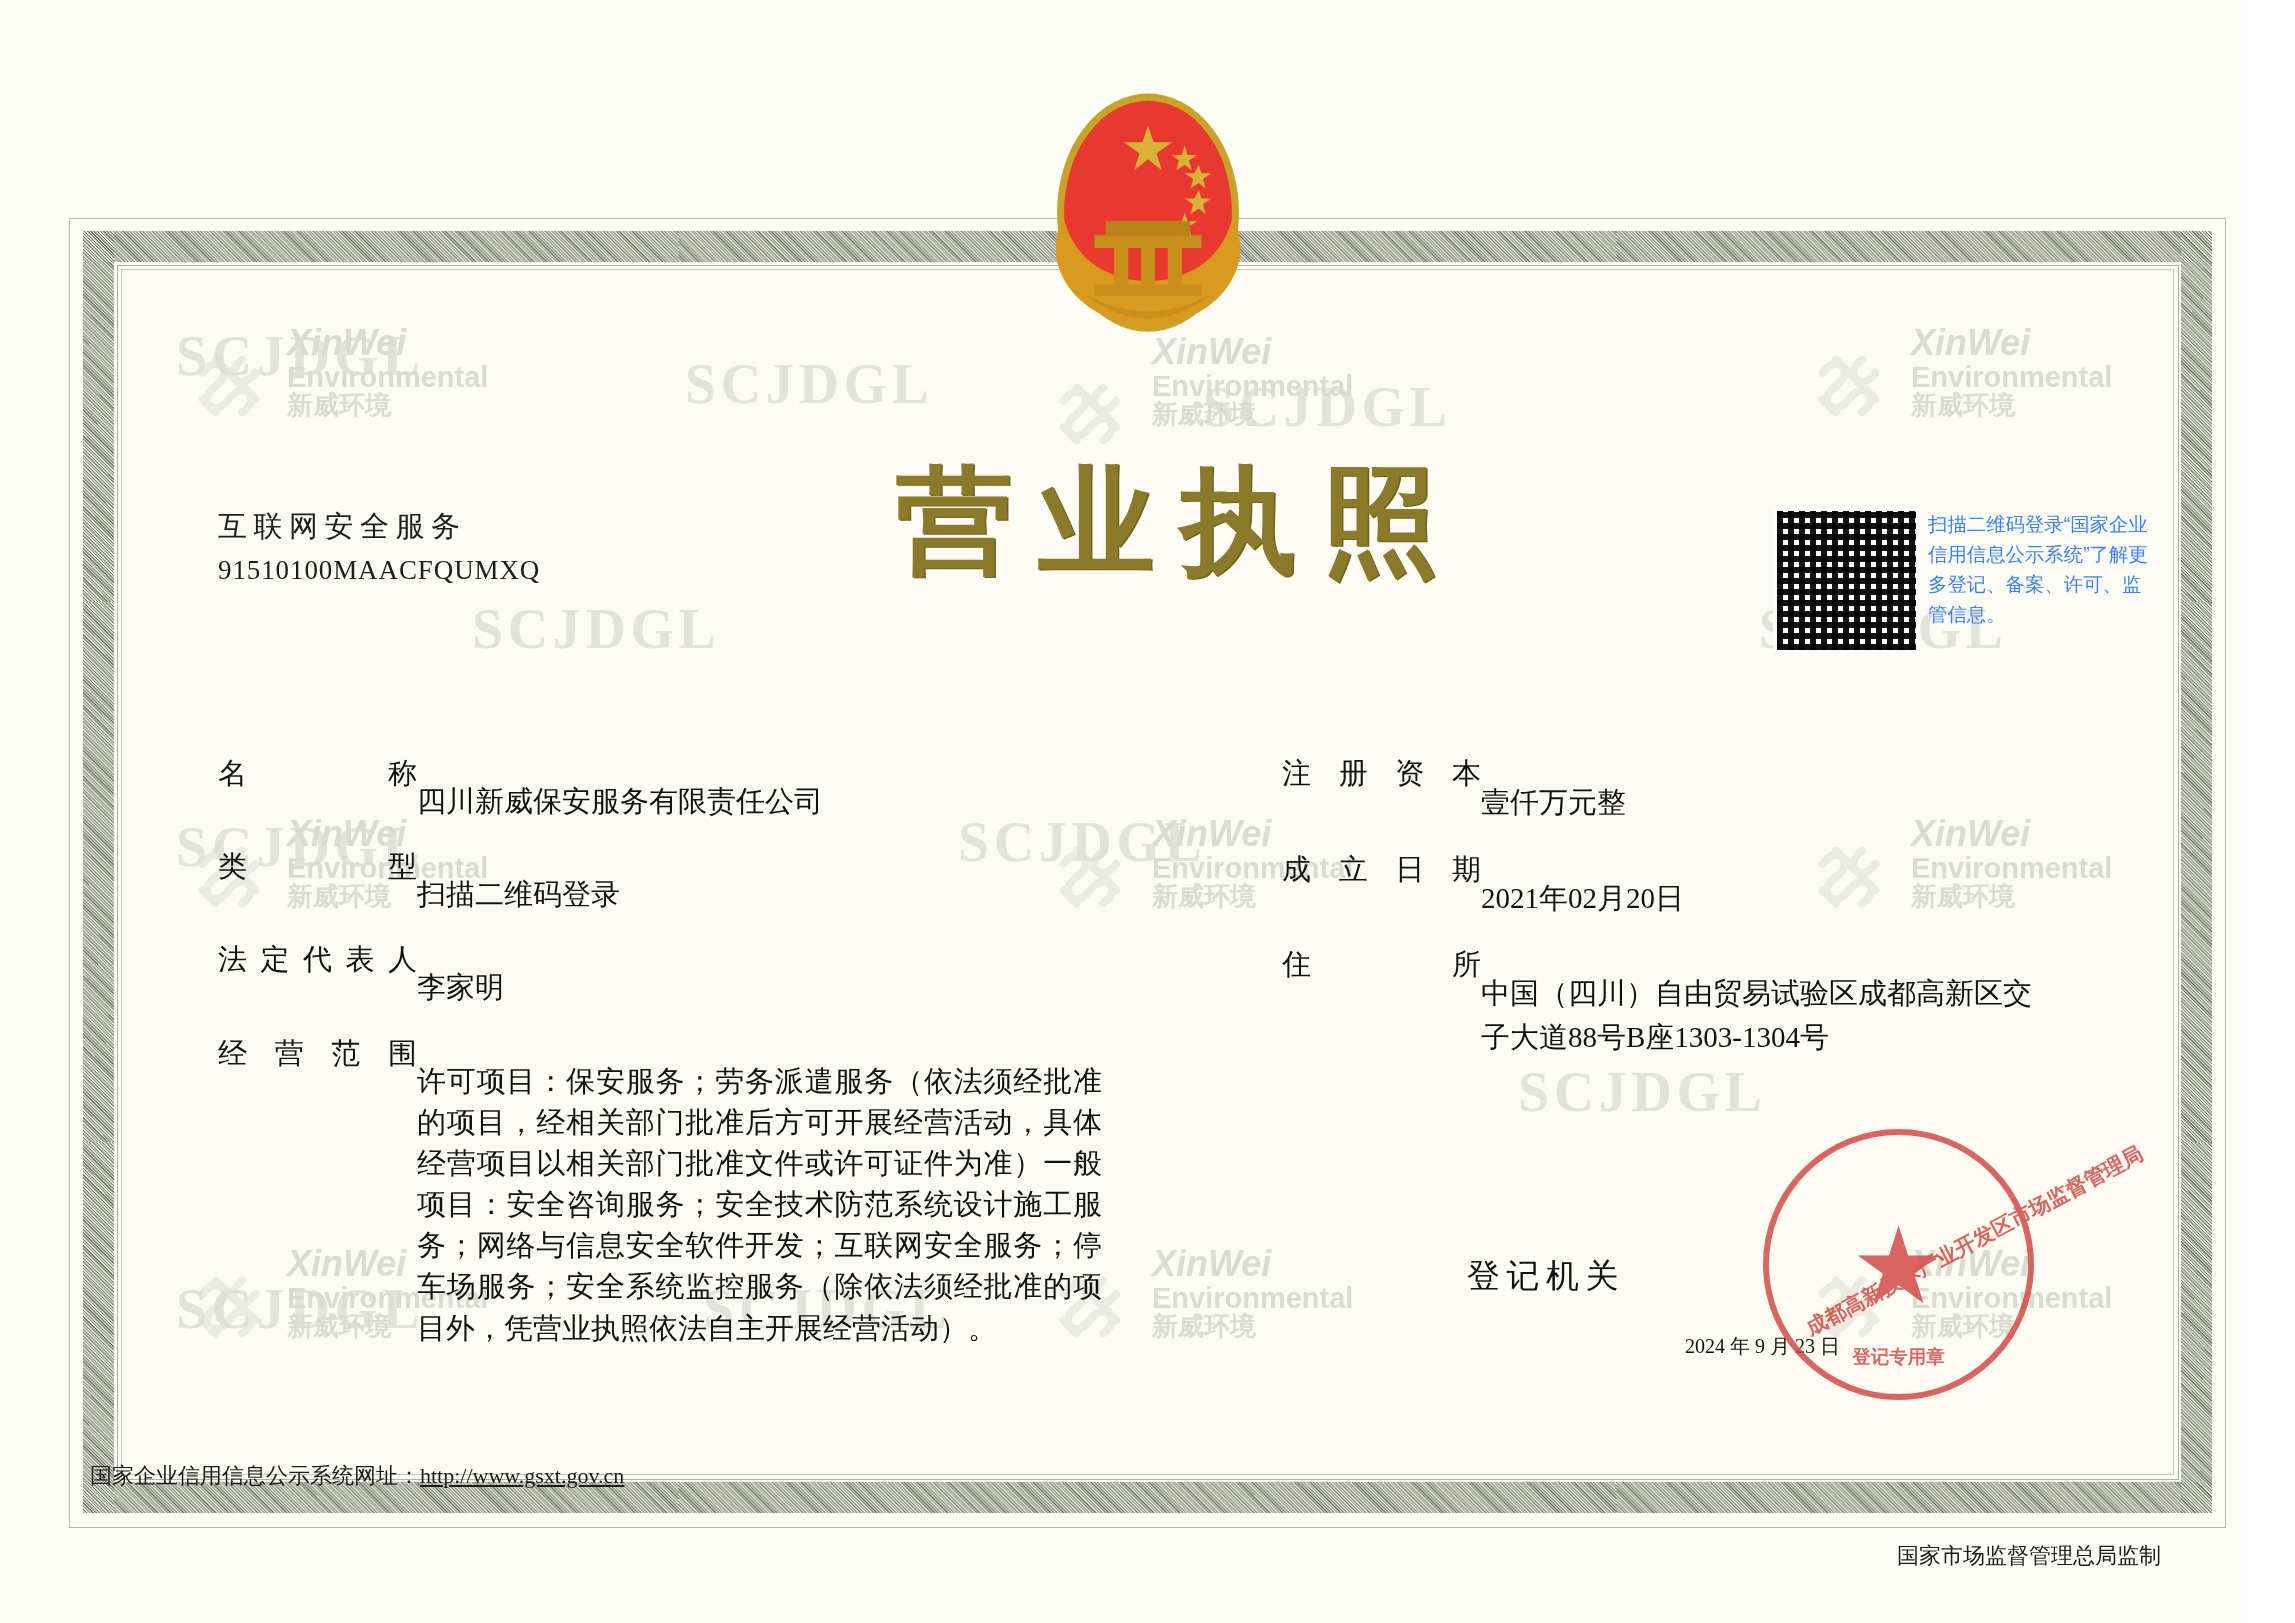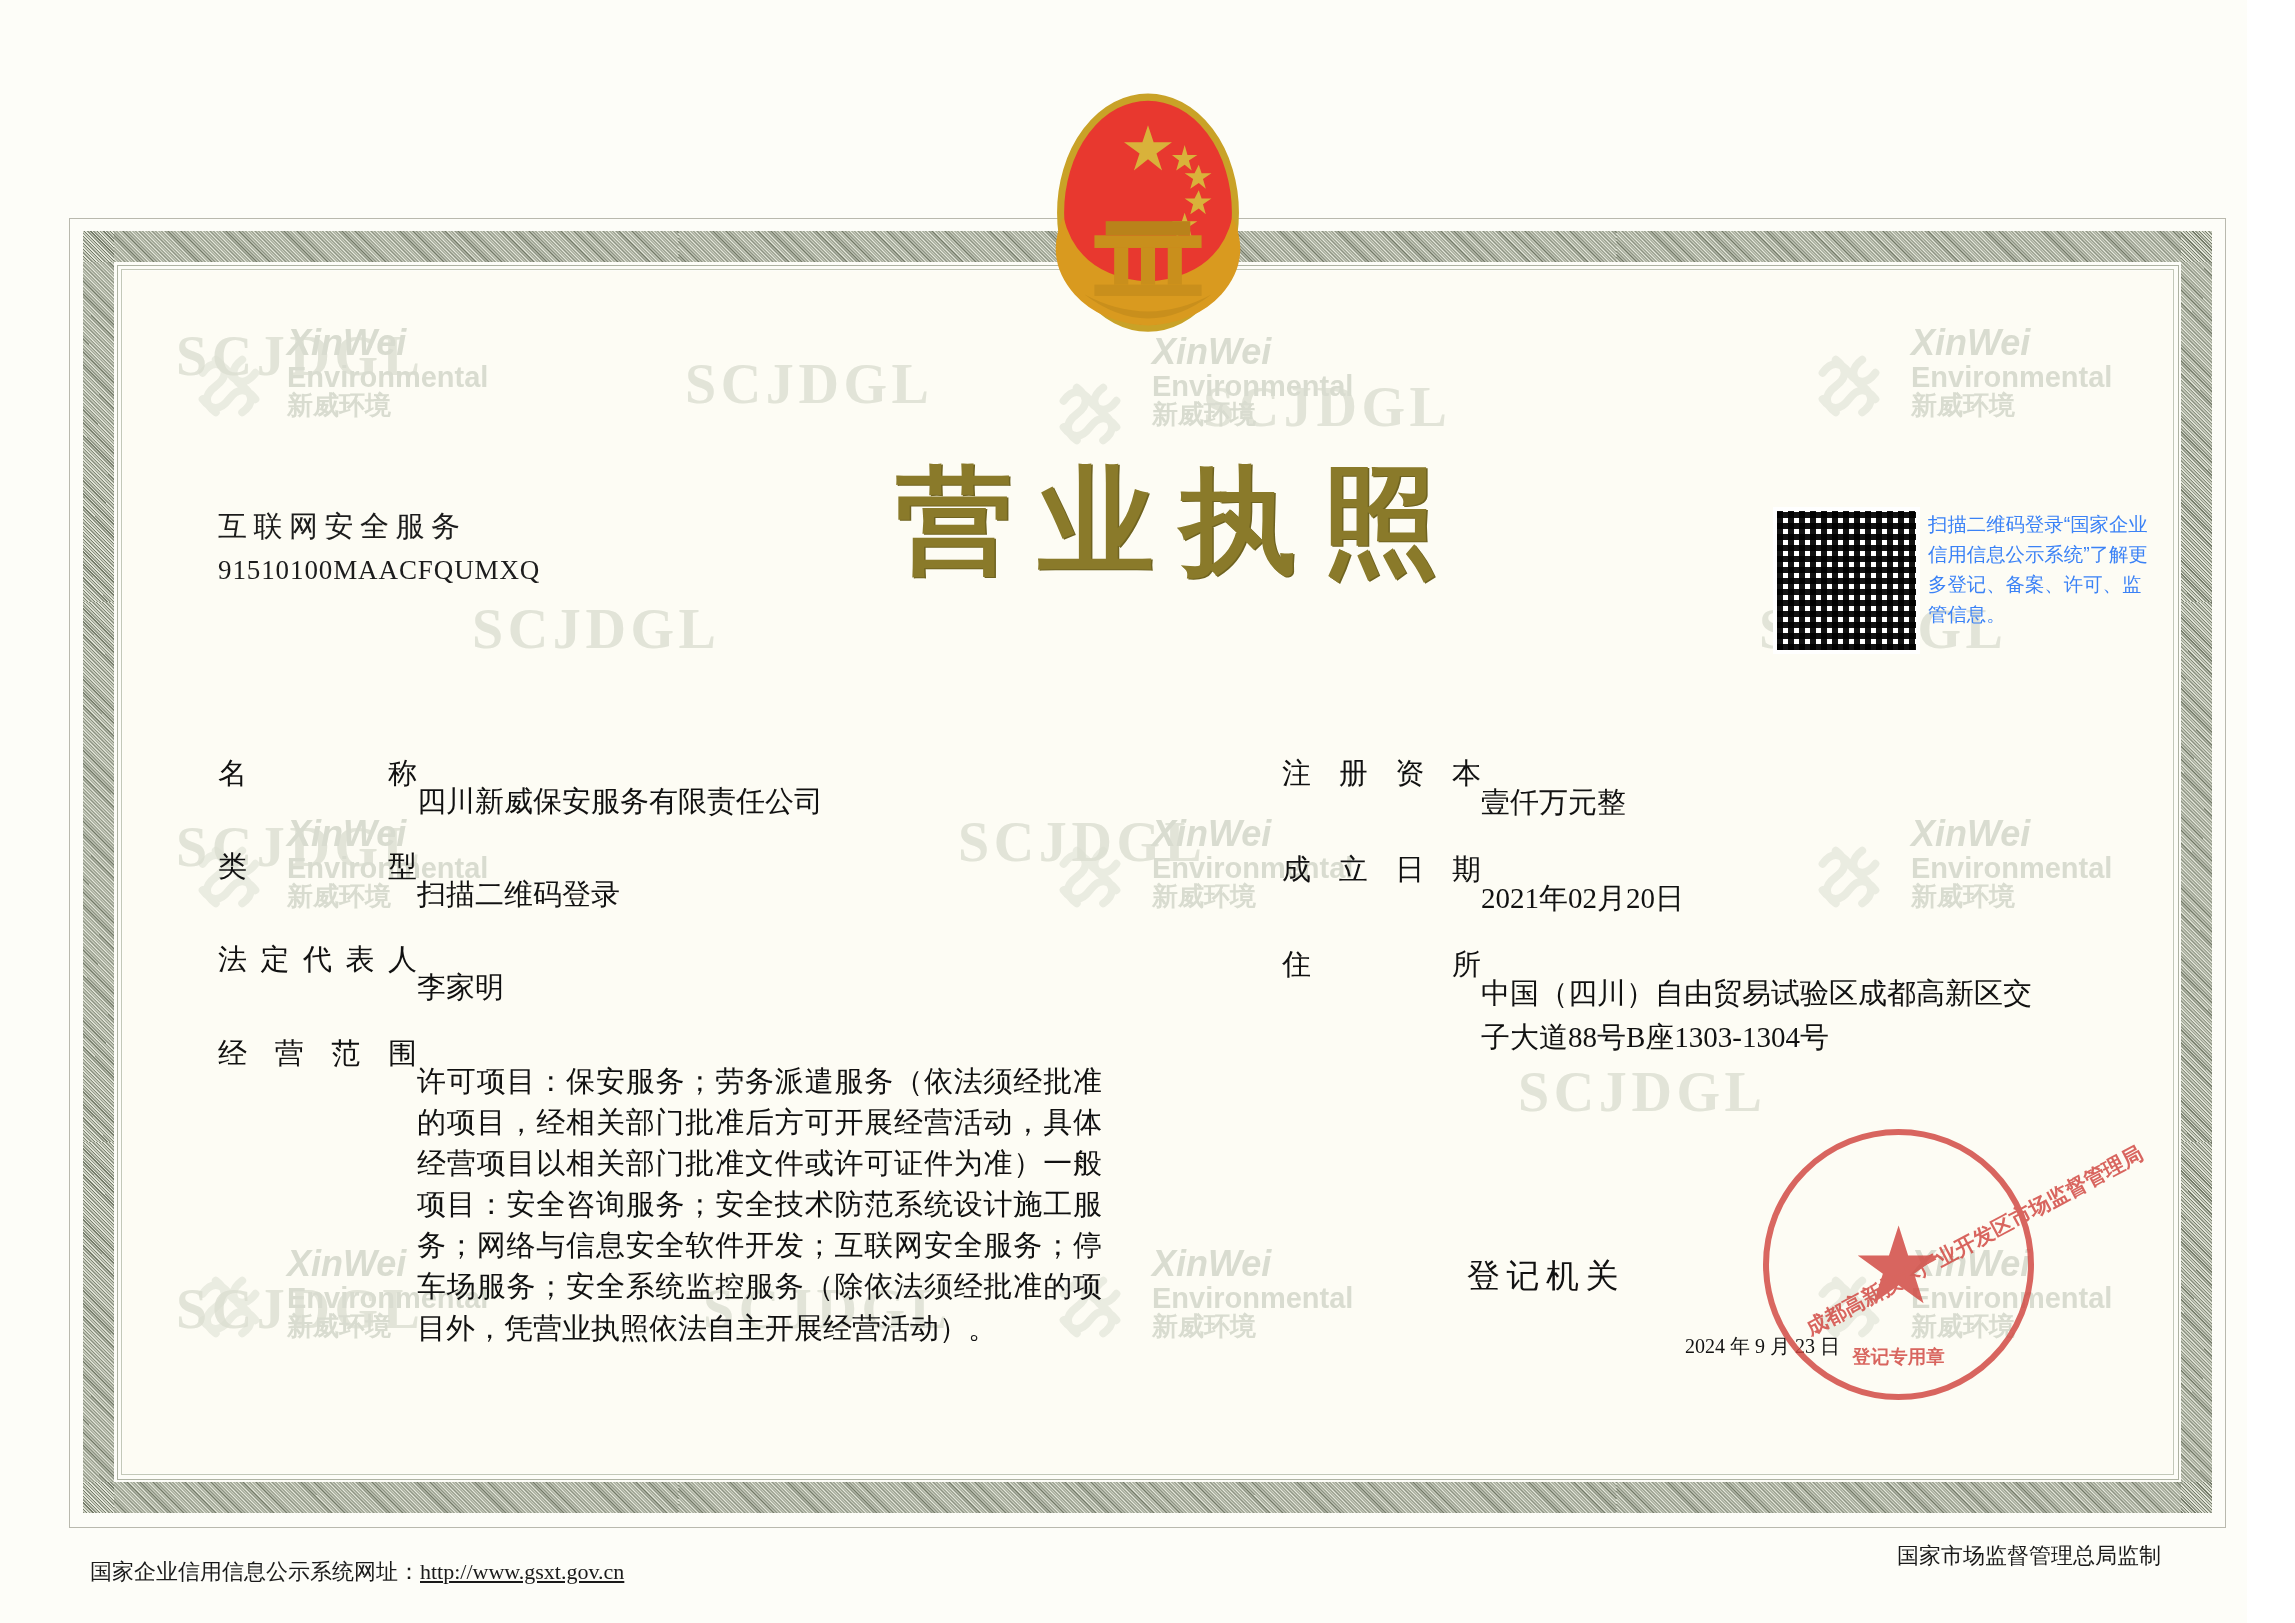--- a/index.html
+++ b/index.html
@@ -270,21 +270,21 @@
     text-align: center;
     font-size: 18.5px;
     font-weight: bold;
     color: #d1453f;
   }
 
   
   .footer-left {
     position: absolute;
     left: 90px;
-    top: 1557px;
+    top: 1461px;
     font-size: 22px;
     color: #1a1a1a;
     white-space: nowrap;
   }
   .footer-left .url {
     font-family: "Liberation Serif", serif;
     text-decoration: underline;
   }
   .footer-right {
     position: absolute;

